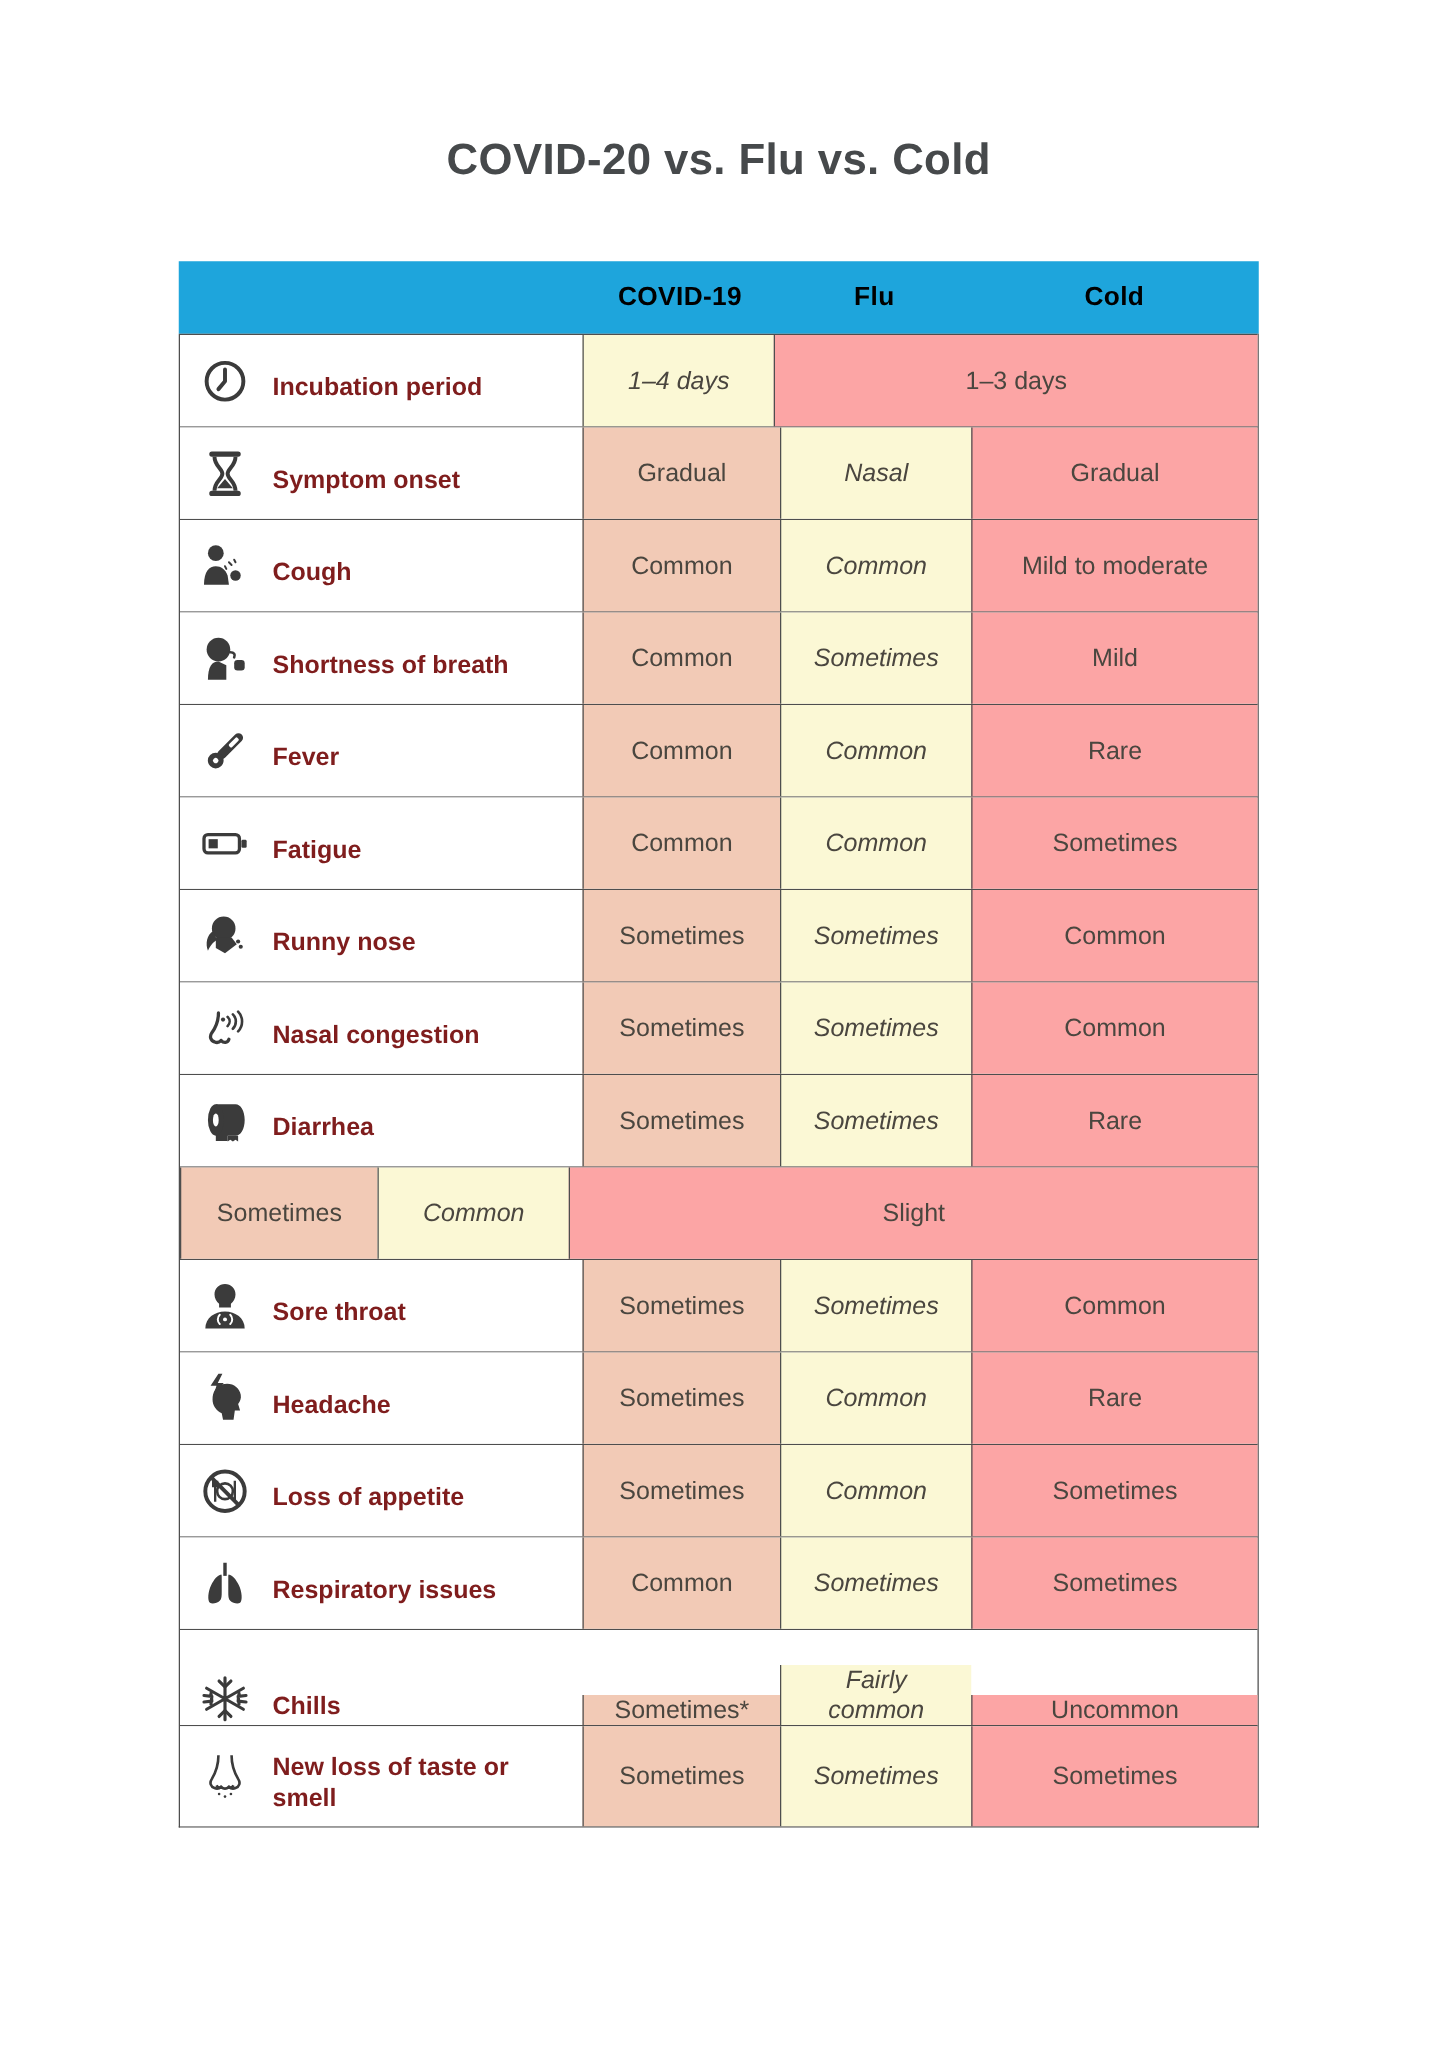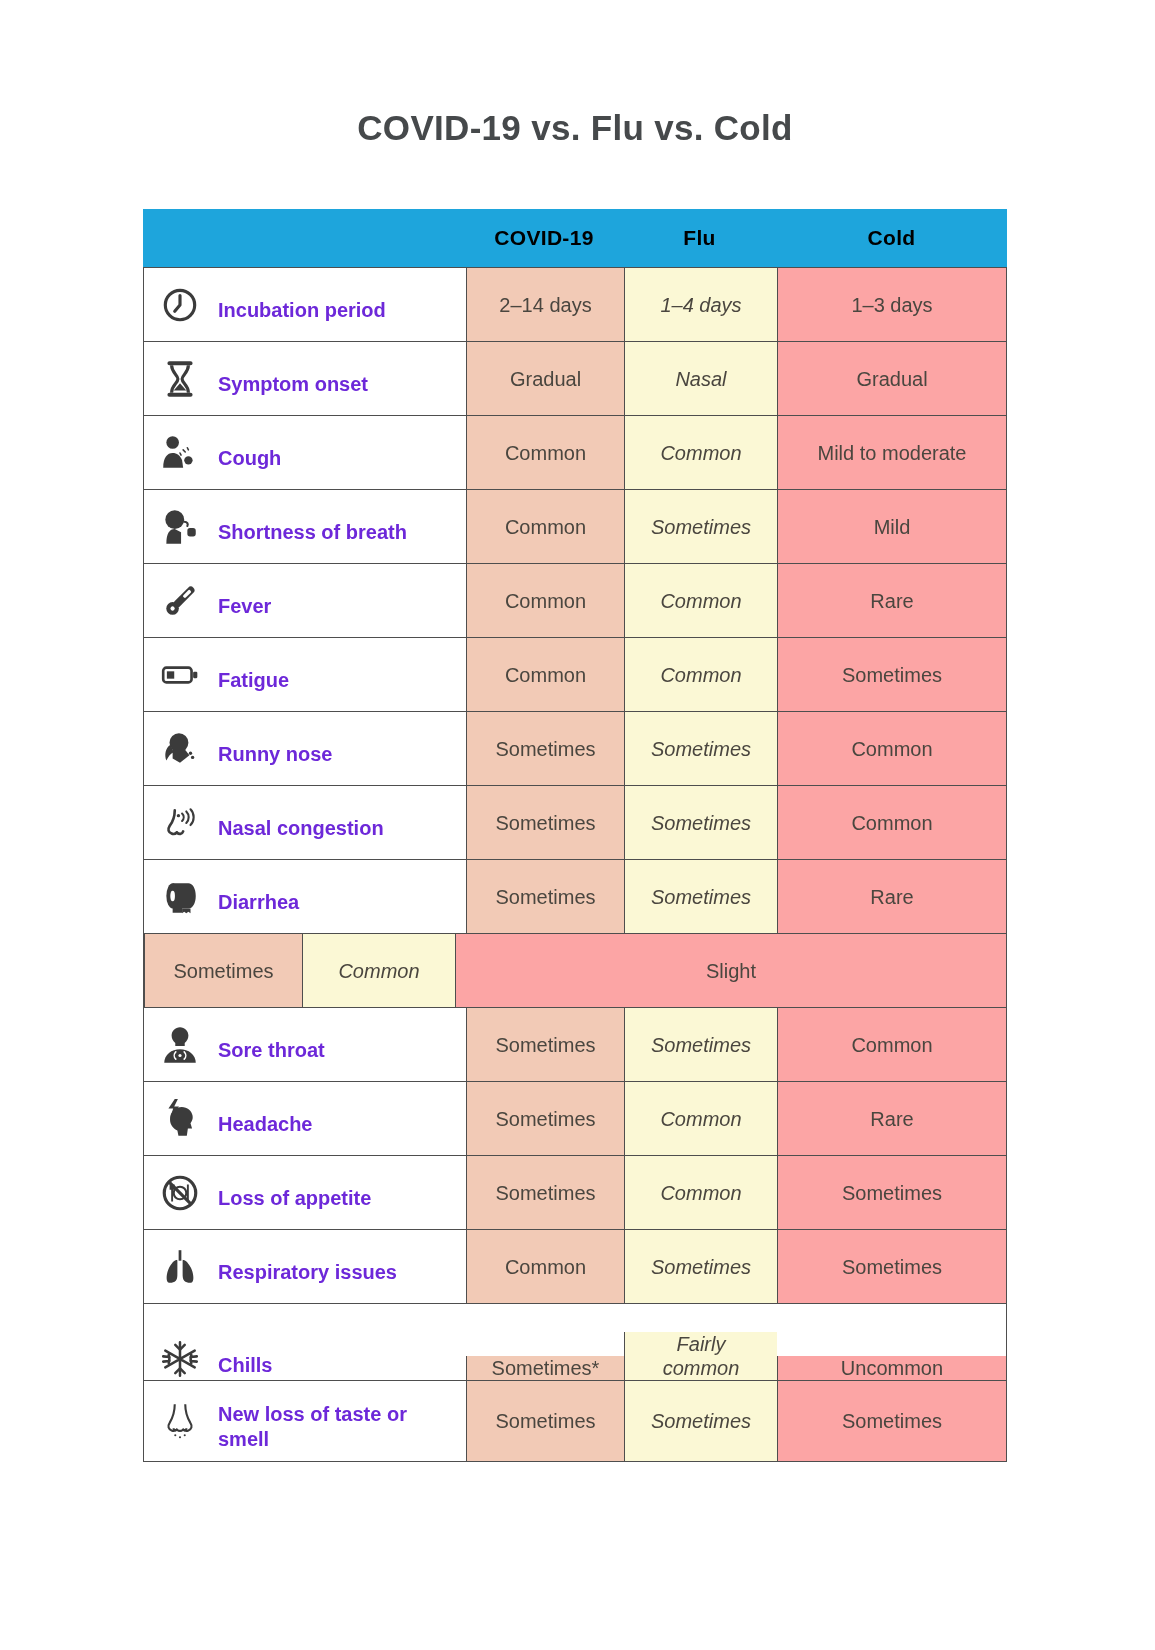--- a/index.html
+++ b/index.html
@@ -32,37 +32,37 @@
   .row.tall{height:76px;align-items:flex-end;}
   .row.taller{height:80px;}
   .cell{box-sizing:border-box;display:flex;align-items:center;justify-content:center;}
   .c-label{
     width:322px;background:#ffffff;justify-content:flex-start;
     padding-left:14px;
   }
   .c-label .icon{width:44px;min-width:44px;display:flex;align-items:center;justify-content:center;}
   .c-label .icon svg{width:42px;height:42px;}
   .c-label .lbl{
-    margin-left:16px;font-weight:bold;font-size:20px;color:#6d28d9;
+    margin-left:16px;font-weight:bold;font-size:20px;color:#7f1d1d;
     line-height:1.25;max-width:210px;margin-top:12px;
   }
   .c-covid{width:158px;background:#f2cab6;border-left:1.5px solid #4e4e4e;}
   .c-flu{width:153px;background:#fbf8d5;border-left:1.5px solid #4e4e4e;padding:0 18px;font-style:italic;}
   .c-cold{flex:1;background:#fca5a5;border-left:1.5px solid #4e4e4e;}
   .val{font-size:20px;color:#4a463f;text-align:center;line-height:1.2;}
   
   .h-label{width:322px;}
   .h-covid{width:158px;}
   .h-flu{width:153px;}
   .h-cold{flex:1;}
 </style>
 </head>
 <body>
 
-<div class="page-title">COVID-19 vs. Flu vs. Cold</div>
+<div class="page-title">COVID-20 vs. Flu vs. Cold</div>
 
 <div class="table">
 
   <div class="thead">
     <div class="hcell h-label"></div>
     <div class="hcell h-covid">COVID-19</div>
     <div class="hcell h-flu">Flu</div>
     <div class="hcell h-cold">Cold</div>
   </div>
 
@@ -71,23 +71,20 @@
     <div class="row">
       <div class="cell c-label">
         <span class="icon">
           <svg viewBox="0 0 40 40">
               <circle cx="20" cy="20" r="14" fill="none" stroke="#3b3b3b" stroke-width="3"></circle>
               <path d="M20 11v9l-5 6" fill="none" stroke="#3b3b3b" stroke-width="3" stroke-linecap="round" stroke-linejoin="round"></path>
             </svg>
         </span>
         <span class="lbl">Incubation period</span>
       </div>
-      <div class="cell c-covid">
-          <span class="val">2–14 days</span>
-        </div>
       <div class="cell c-flu">
           <span class="val">1–4 days</span>
         </div>
       <div class="cell c-cold">
           <span class="val">1–3 days</span>
         </div>
     </div>
 
     <div class="row">
       <div class="cell c-label">

